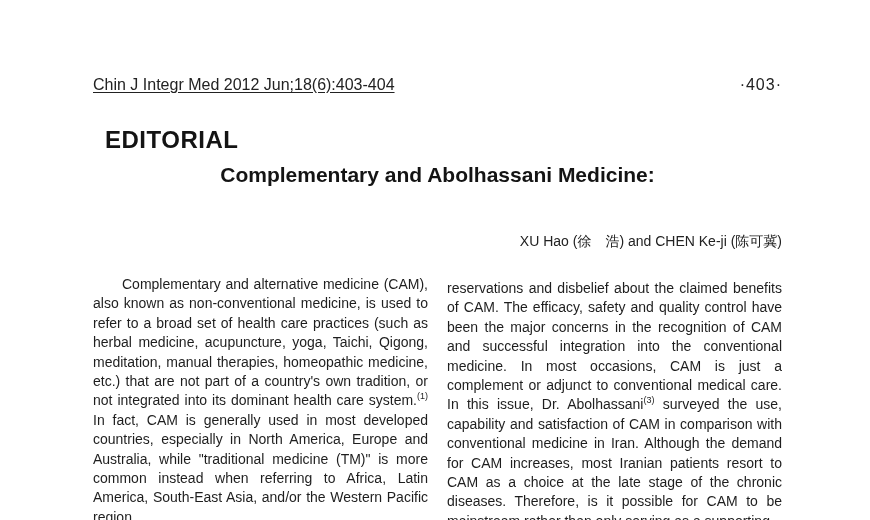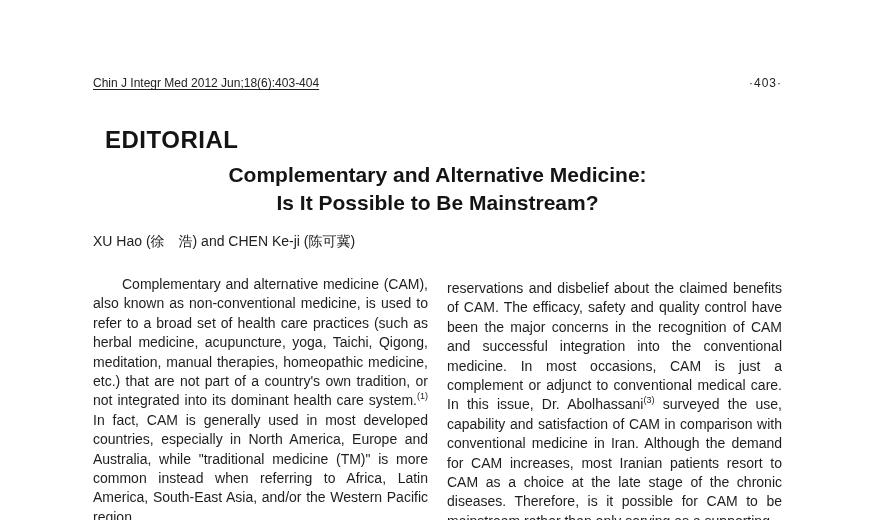--- a/index.html
+++ b/index.html
@@ -9,39 +9,39 @@
     overflow: hidden;
     font-family: "Liberation Sans", "DejaVu Sans", sans-serif;
     color: #1e1e1e;
     -webkit-font-smoothing: antialiased;
   }
   .page { position: relative; width: 870px; height: 520px; background: #ffffff; }
 
   .page-header {
     position: absolute; left: 93px; top: 76px; width: 689px;
     display: flex; justify-content: space-between; align-items: center;
-    font-size: 12px; color: #222;
+    font-size: 16px; color: #222;
   }
   .citation { text-decoration: underline; text-underline-offset: 2px; }
   .page-number { letter-spacing: 1px; margin-left: 40px; }
 
   .section-label {
     position: absolute; left: 93px; top: 114px; margin: 12px;
     font-size: 24px; font-weight: bold; letter-spacing: 0.5px; color: #141414;
   }
 
   .article-title {
     position: absolute; left: 93px; top: 161px; width: 689px;
     text-align: center; font-size: 21px; font-weight: bold;
     line-height: 27.5px; color: #141414;
   }
 
   .authors {
     position: absolute; left: 93px; top: 233px; width: 689px;
-    text-align: left; font-size: 14px; color: #222;
+    text-align: right; font-size: 14px; color: #222;
   }
 
   .body-columns {
     position: absolute; left: 93px; top: 275px; width: 689px; height: 245px;
     display: flex; gap: 19px; overflow: hidden;
   }
   .column {
     width: 335px; flex: 0 0 335px;
     font-size: 14px; line-height: 19.4px;
     text-align: justify; color: #1e1e1e;
@@ -57,22 +57,21 @@
 <div class="page">
 
   <header class="page-header">
     <span class="citation">Chin J Integr Med 2012 Jun;18(6):403-404</span>
     <span class="page-number">·403·</span>
   </header>
 
   <h1 class="section-label">EDITORIAL</h1>
 
   <div class="article-title">
-    <div>Complementary and Alternative Medicine:</div>
-    <div>Is It Possible to Be Mainstream?</div>
+    <div>Complementary and Abolhassani Medicine:</div>
   </div>
 
   <div class="authors">XU Hao (徐　浩) and CHEN Ke-ji (陈可冀)</div>
 
   <div class="body-columns">
     <div class="column left" id="col-left">
         <p class="para indent"><span>Complementary and alternative medicine (CAM), also known as non-conventional medicine, is used to refer to a broad set of health care practices (such as herbal medicine, acupuncture, yoga, Taichi, Qigong, meditation, manual therapies, homeopathic medicine, etc.) that are not part of a country's own tradition, or not integrated into its dominant health care system.</span><sup>(1)</sup><span> In fact, CAM is generally used in most developed countries, especially in North America, Europe and Australia, while "traditional medicine (TM)" is more common instead when referring to Africa, Latin America, South-East Asia, and/or the Western Pacific region.</span></p>
       </div>
     <div class="column right" id="col-right">
         <p class="para"><span>reservations and disbelief about the claimed benefits of CAM. The efficacy, safety and quality control have been the major concerns in the recognition of CAM and successful integration into the conventional medicine. In most occasions, CAM is just a complement or adjunct to conventional medical care. In this issue, Dr. Abolhassani</span><sup>(3)</sup><span> surveyed the use, capability and satisfaction of CAM in comparison with conventional medicine in Iran. Although the demand for CAM increases, most Iranian patients resort to CAM as a choice at the late stage of the chronic diseases. Therefore, is it possible for CAM to be mainstream rather than only serving as a supporting</span></p>

